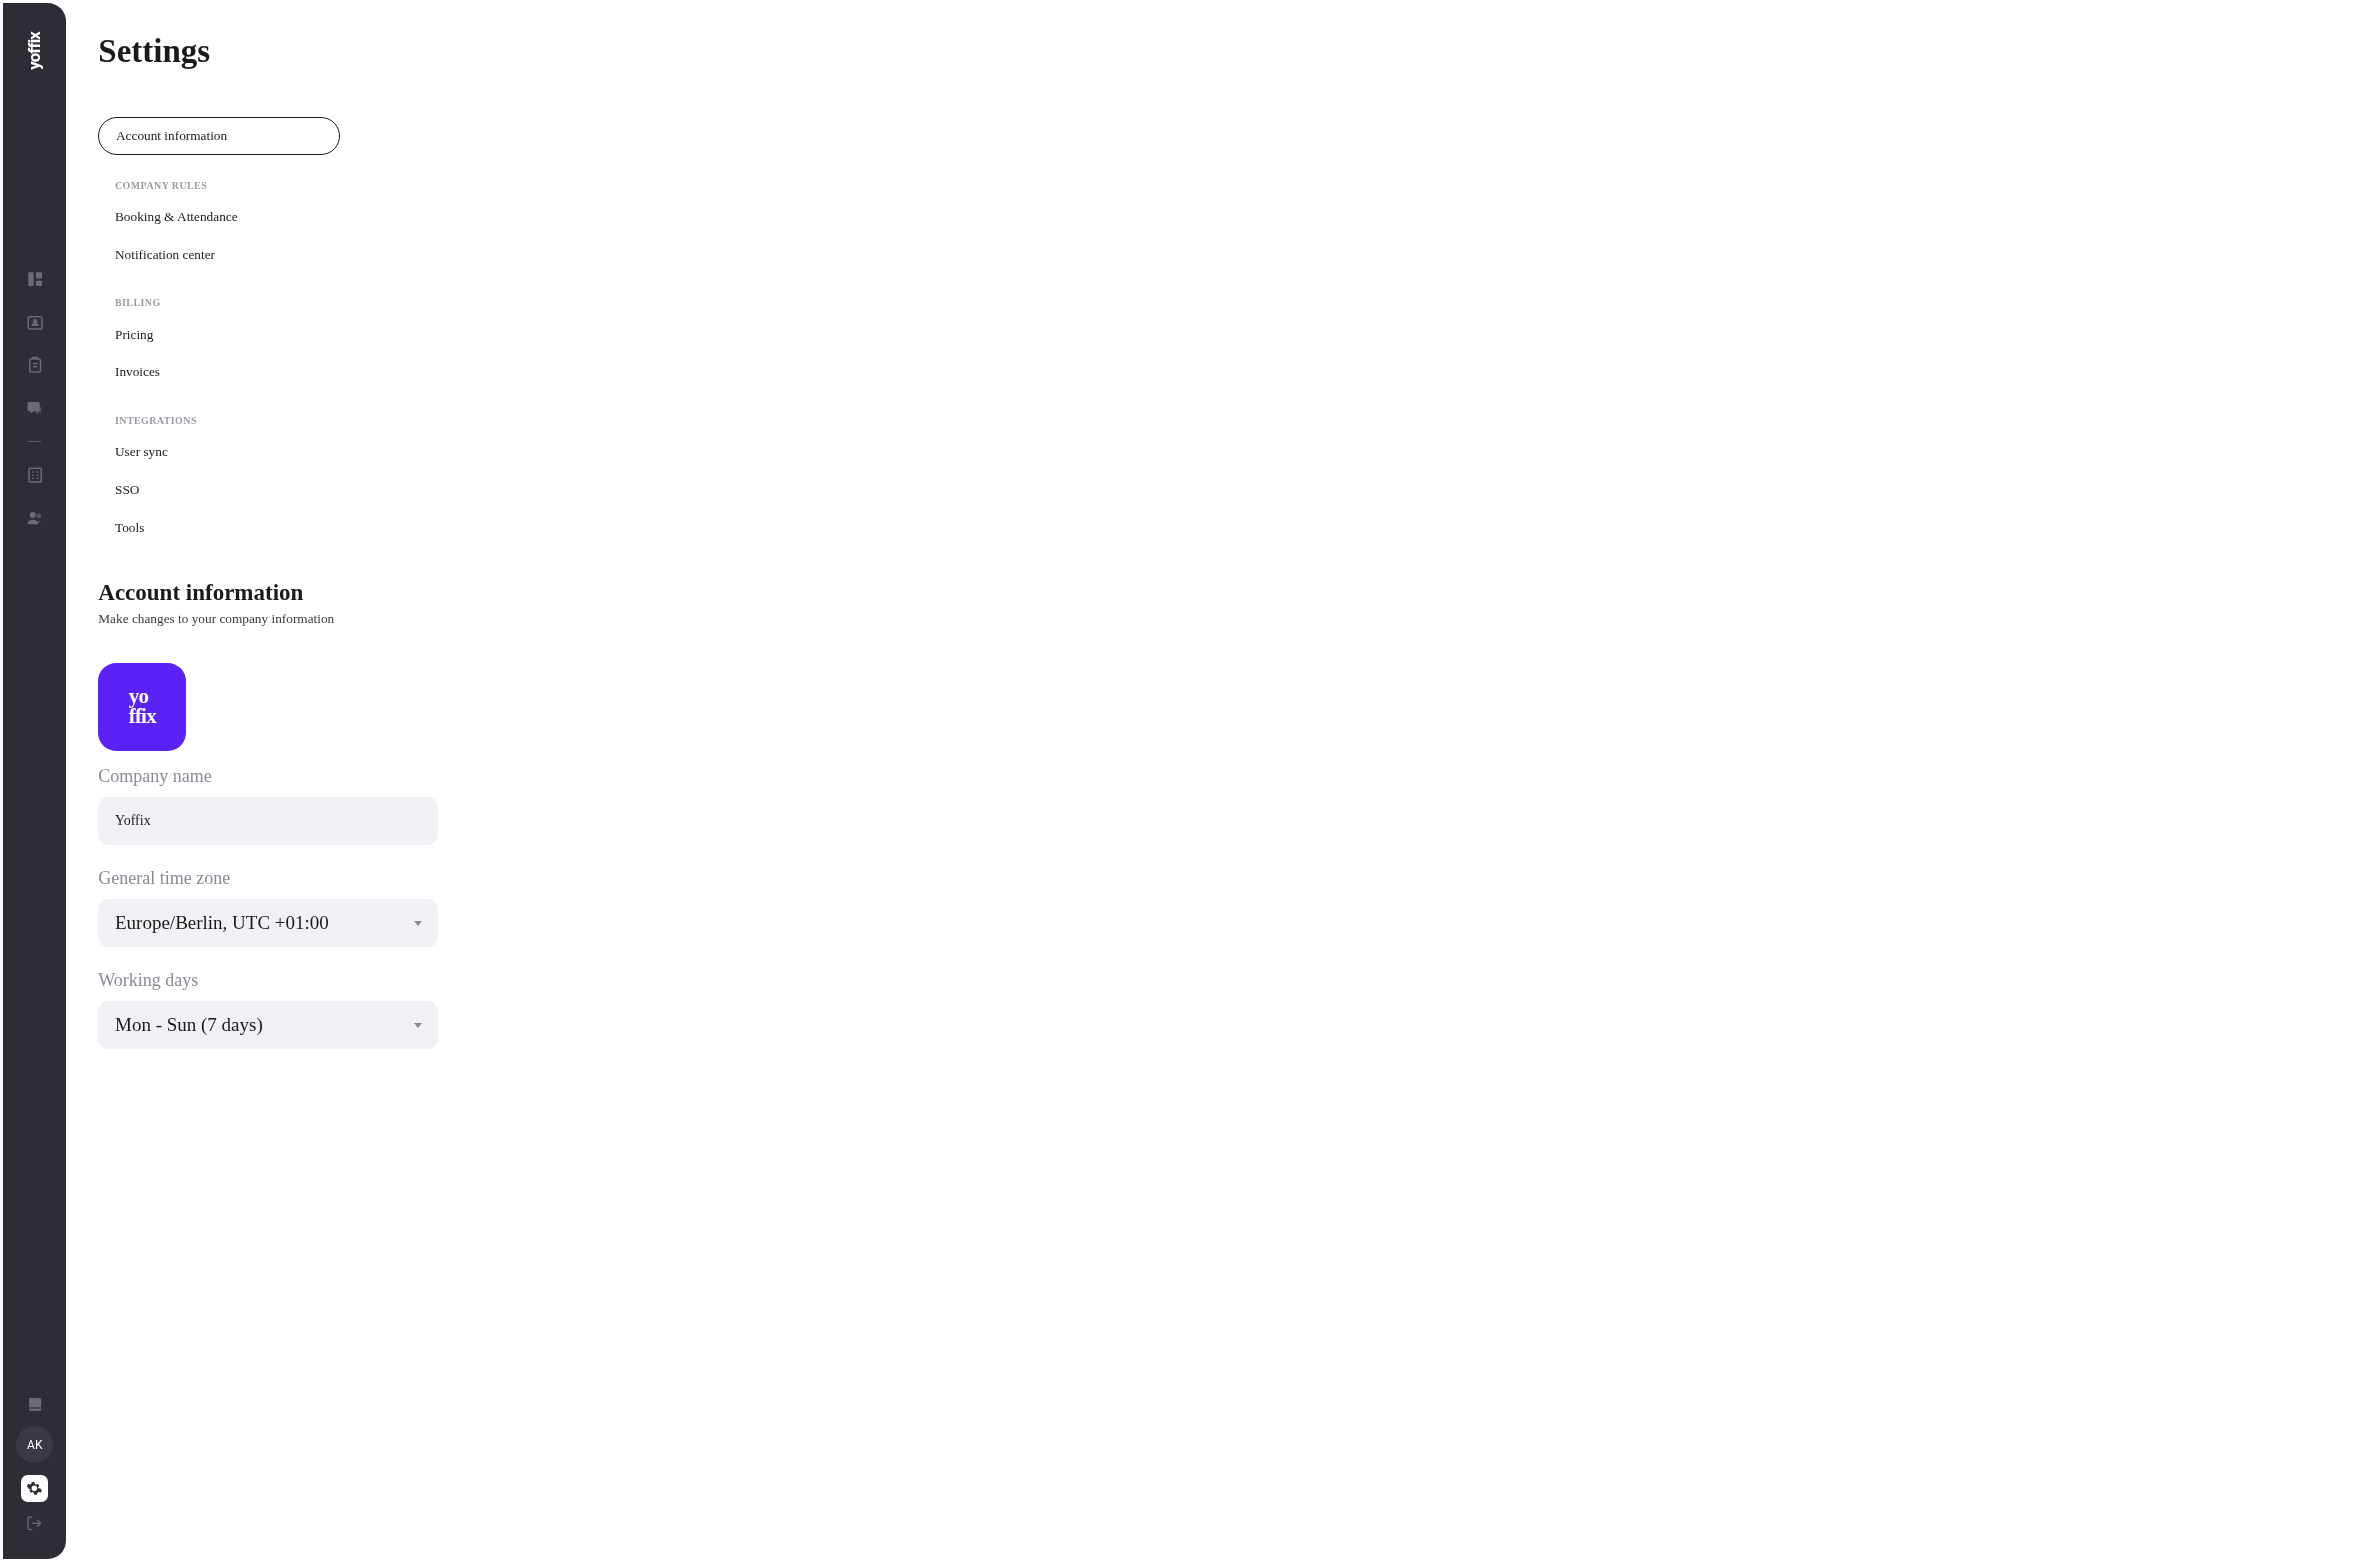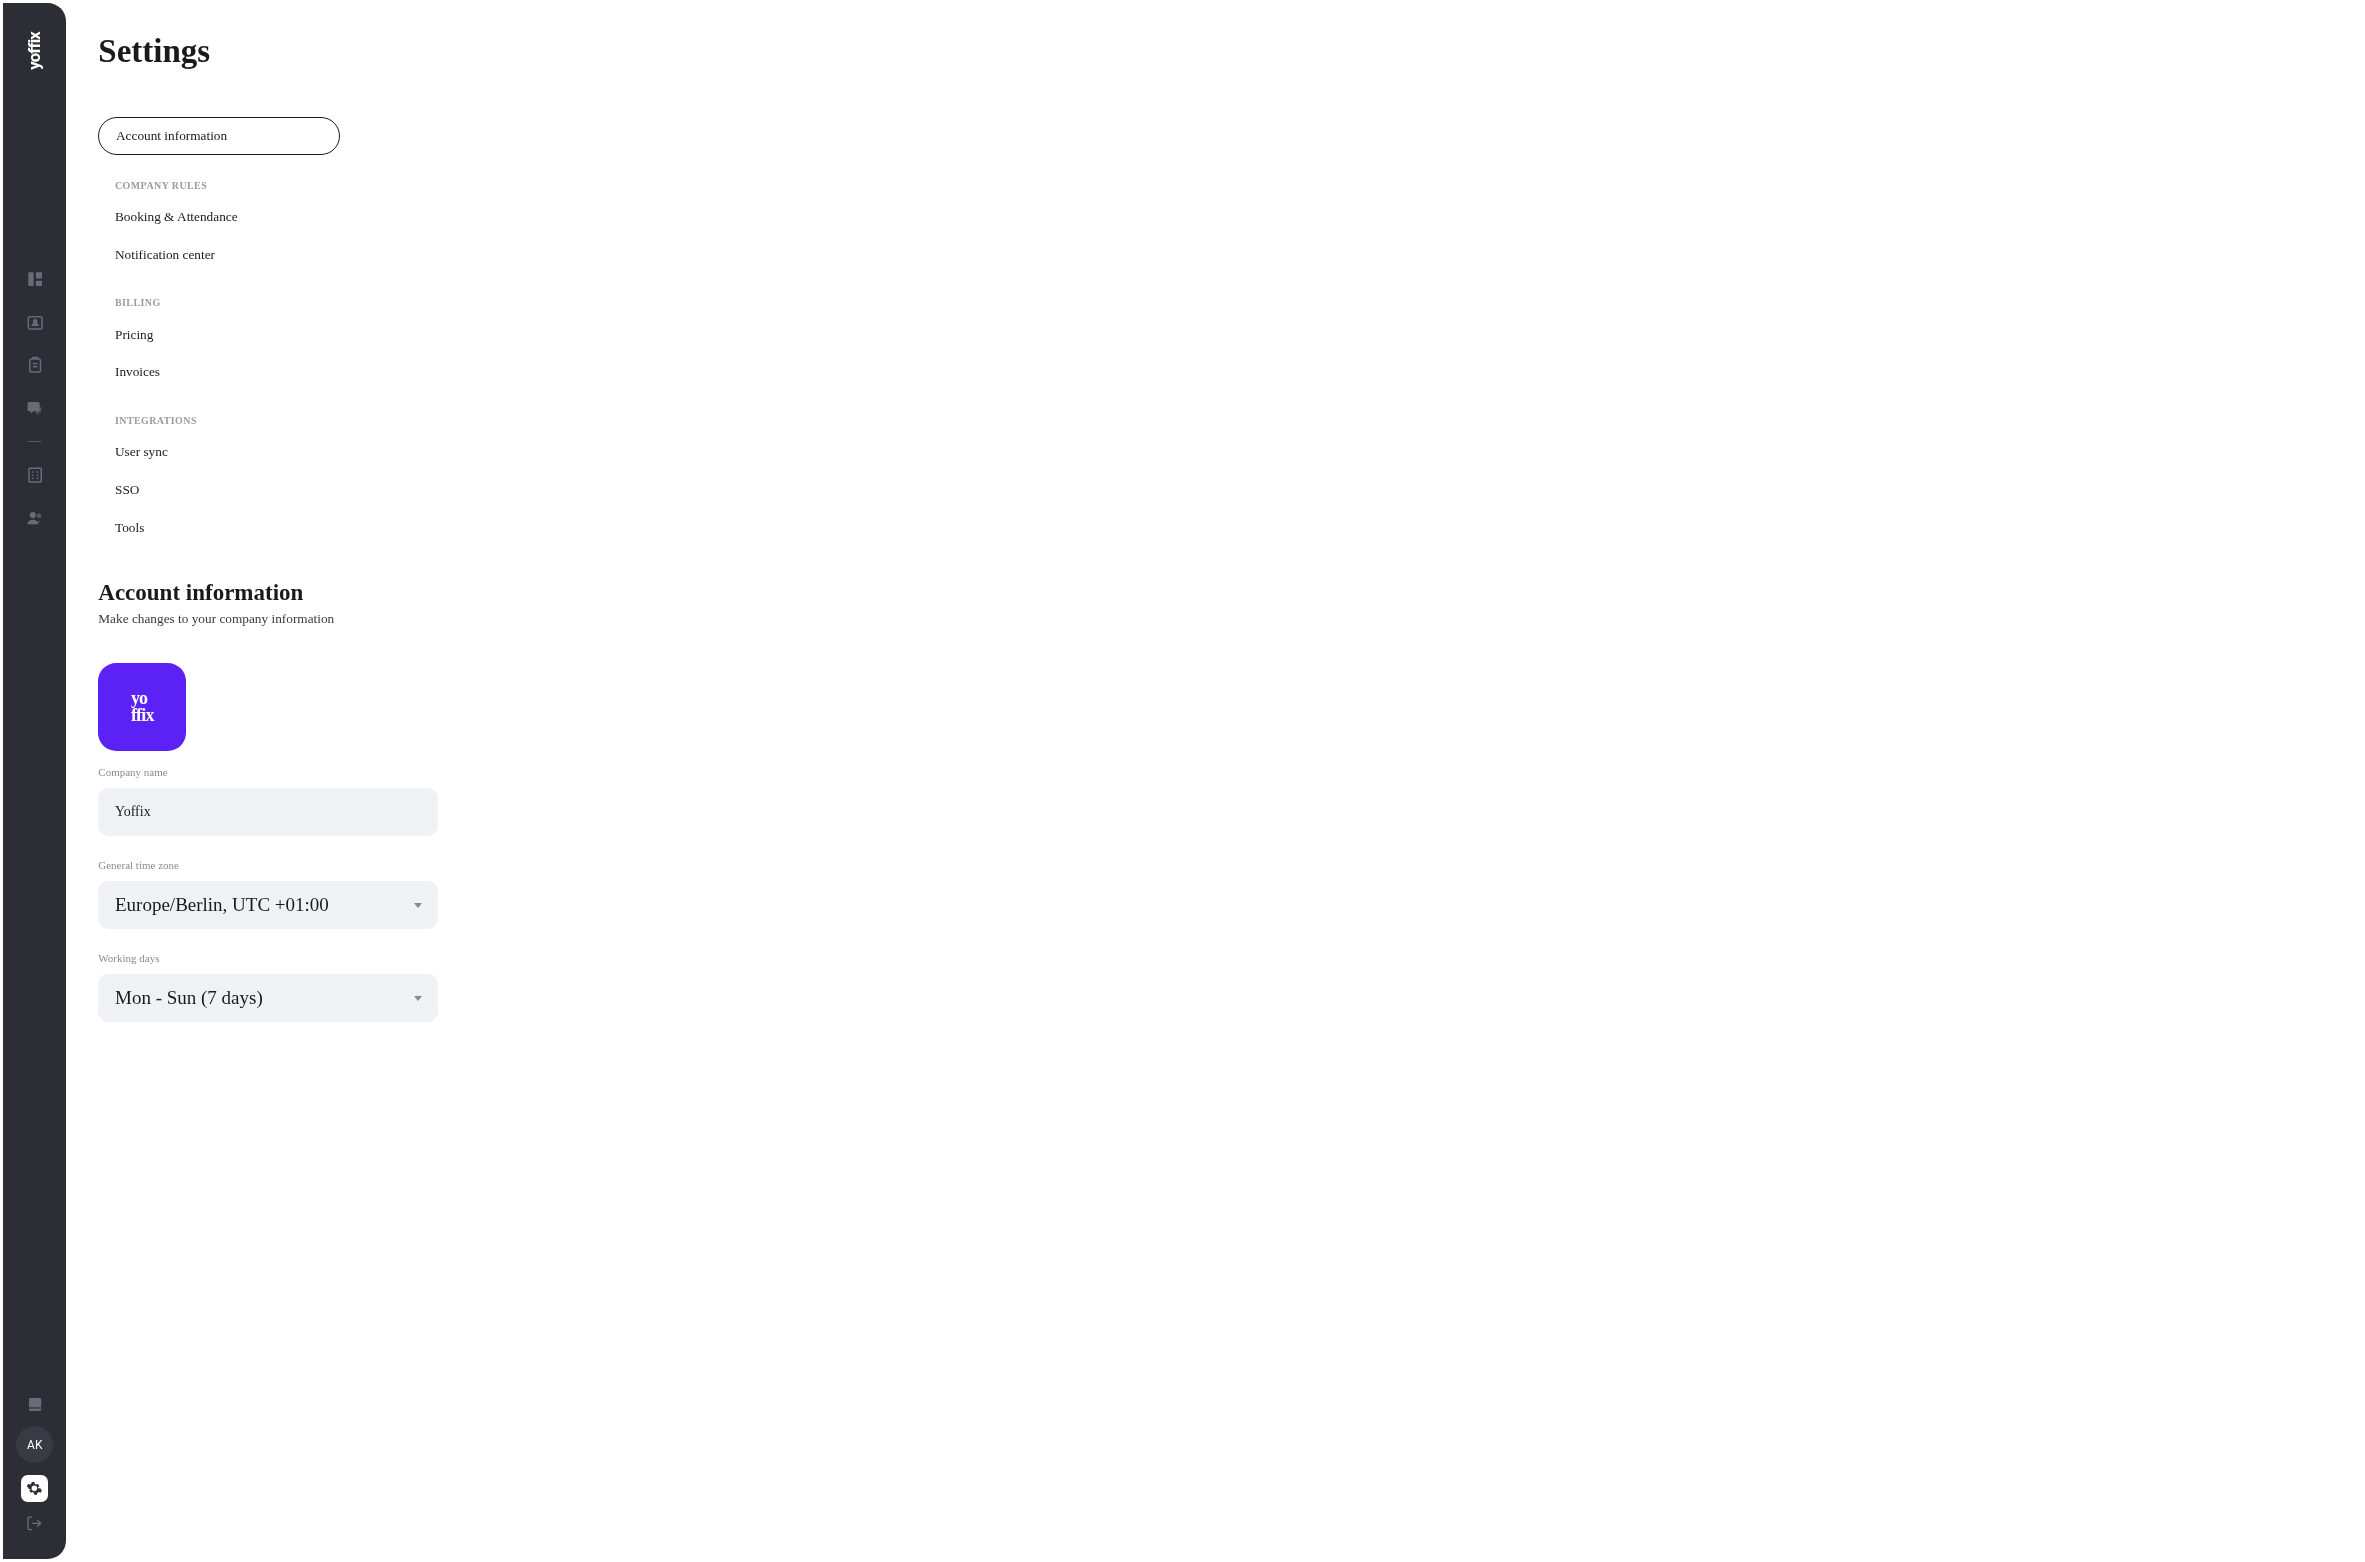--- a/index.html
+++ b/index.html
@@ -175,26 +175,26 @@
       background: #5b21f5;
       display: flex;
       align-items: center;
       justify-content: center;
       margin-bottom: 15px;
       cursor: pointer;
     }
     .company-logo-text {
       color: #ffffff;
       font-weight: 700;
-      font-size: 18px;
+      font-size: 21px;
       line-height: 0.95;
       letter-spacing: -0.8px;
     }
     .field-label {
-      font-size: 11px;
+      font-size: 18px;
       color: #8a8a95;
       margin-bottom: 10px;
     }
     .field-group {
       margin-bottom: 23px;
     }
     .text-input {
       width: 340px;
       height: 48px;
       background: #f0f1f4;

